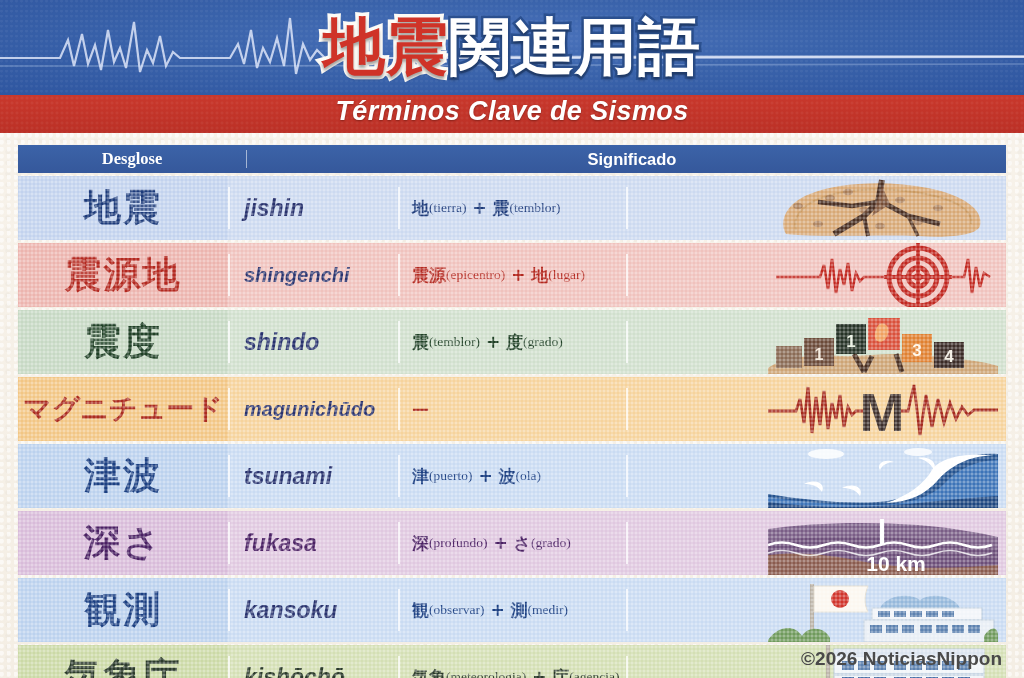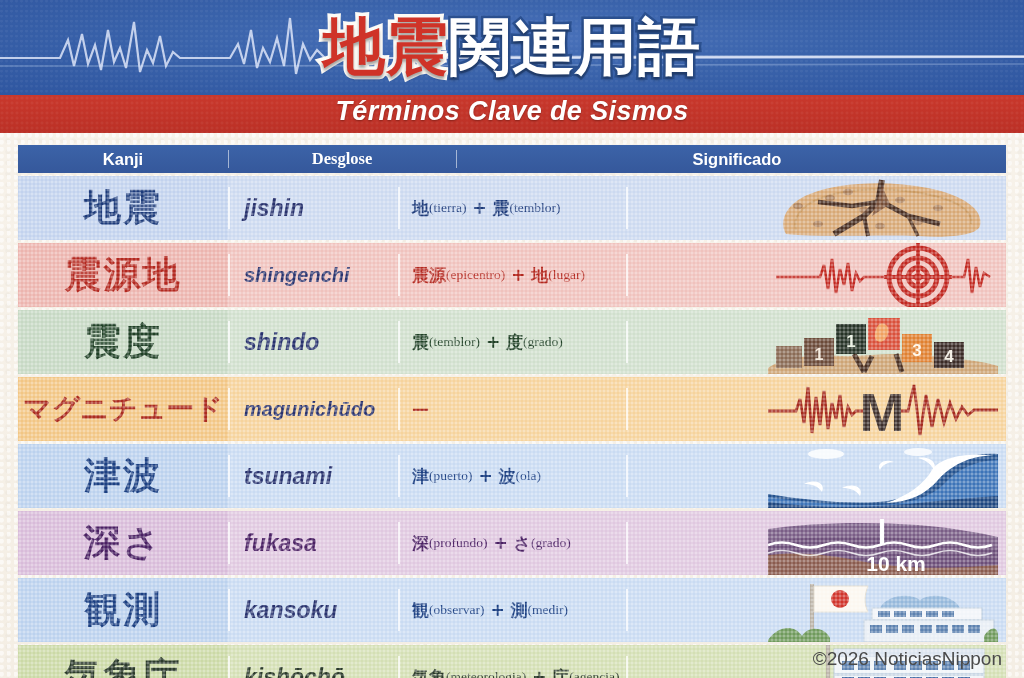--- a/index.html
+++ b/index.html
@@ -143,21 +143,21 @@
     font-size: 17px;
     padding-left: 14px;
     font-weight: bold;
   }
   .desg .gl { font-size: 13.5px; font-weight: normal; font-family: "Liberation Serif", serif; }
   .sig { overflow: hidden; position: relative; }
   .sig svg { position: absolute; right: 8px; bottom: 0; }
 
   #footer {
     position: absolute; right: 22px; bottom: 8px;
-    font-size: 19px; font-weight: normal; color: #4a4a4a;
+    font-size: 19px; font-weight: bold; color: #4a4a4a;
     z-index: 9;
     margin-left: 44px;
   }
 </style>
 </head>
 <body>
 
 <div id="page"></div>
 
 <div id="header">
@@ -172,21 +172,20 @@
   </svg>
   <div class="band-red"></div>
   <div id="subtitle">Términos Clave de Sismos</div>
   <div id="title-wrap">
     <span class="title-jp t-red">地震</span><span class="title-jp t-white">関連用語</span>
   </div>
 </div>
 
 <div id="table">
   <div id="thead">
-    <div class="col-kanji">Kanji</div>
     <div class="col-desg">Desglose</div>
     <div class="col-sig">Significado</div>
   </div>
   <div id="tbody">
       <div class="row" style="background: rgb(204, 217, 240);">
         <div class="cell col-kanji kanji" style="background: rgb(194, 210, 238); color: rgb(28, 58, 122);">地震</div>
         <div class="cell col-romaji romaji">jishin</div>
         <div class="cell col-desg desg" style="color: rgb(28, 58, 122);">
           <span>地</span>
           <span class="gl">(tierra)</span>

